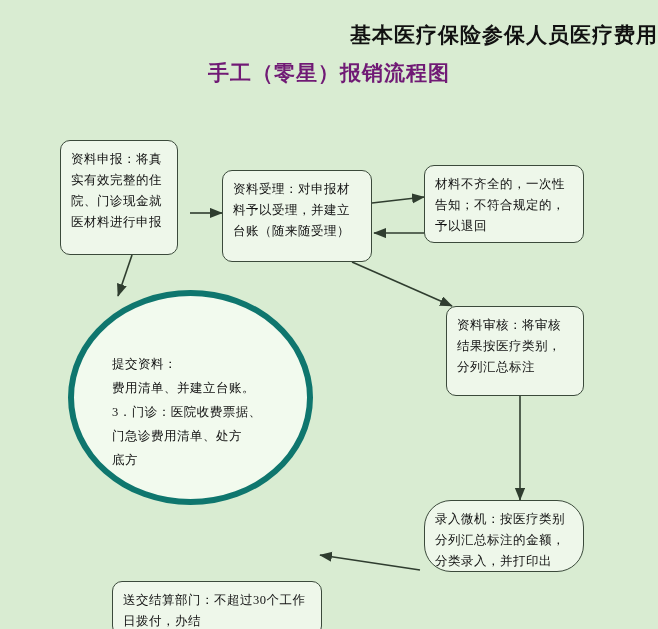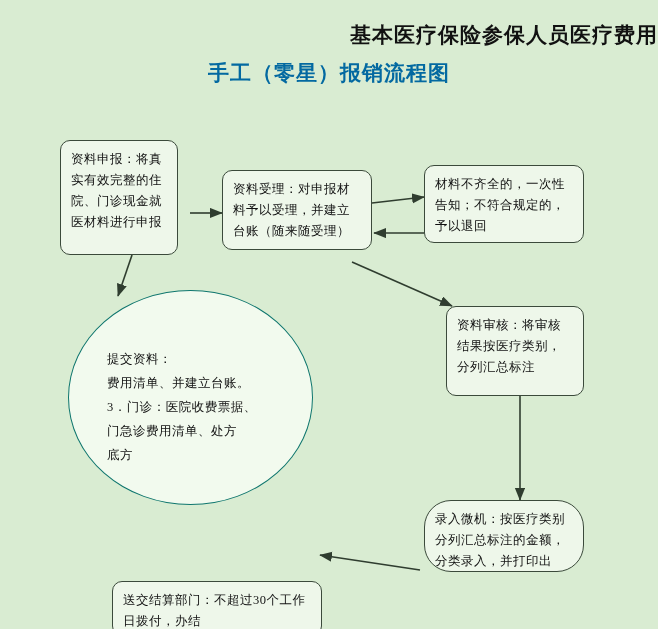--- a/index.html
+++ b/index.html
@@ -33,21 +33,21 @@
     font-family: "Liberation Serif", serif;
   }
   .title-line2 {
     position: absolute;
     left: 0;
     top: 56px;
     width: 658px;
     text-align: center;
     font-size: 21px;
     font-weight: bold;
-    color: #0369a1;
+    color: #701a75;
     letter-spacing: 1px;
     line-height: 34px;
     font-family: "Liberation Serif", serif;
   }
   .node {
     position: absolute;
     background: #eef7ea;
     border: 1px solid #3b4a3b;
     border-radius: 10px;
     box-sizing: border-box;
@@ -55,21 +55,21 @@
     line-height: 21px;
     color: #111;
     padding: 8px 10px;
     font-family: "Liberation Serif", serif;
     letter-spacing: 0.5px;
     overflow: hidden;
   }
   .bubble {
     position: absolute;
     background: #f2faee;
-    border: 1px solid #0f766e;
+    border: 6px solid #0f766e;
     border-radius: 50%;
     box-sizing: border-box;
     font-size: 12.5px;
     line-height: 24px;
     color: #111;
     font-family: "Liberation Serif", serif;
     letter-spacing: 0.5px;
     padding: 0;
   }
   .bubble .inner {
@@ -114,21 +114,21 @@
 
     <line x1="520" y1="396" x2="520" y2="500" stroke="#2f3d2f" stroke-width="1.6" marker-end="url(#ah)"></line>
 
     <line x1="420" y1="570" x2="320" y2="555" stroke="#2f3d2f" stroke-width="1.6" marker-end="url(#ah)"></line>
   </svg>
 
   <div class="node" style="left:60px; top:140px; width:118px; height:115px;">
     <span>资料申报：将真实有效完整的住院、门诊现金就医材料进行申报</span>
   </div>
 
-  <div class="node" style="left:222px; top:170px; width:150px; height:80px;">
+  <div class="node" style="left:222px; top:170px; width:150px; height:92px;">
     <span>资料受理：对申报材料予以受理，并建立台账（随来随受理）</span>
   </div>
 
   <div class="node" style="left:424px; top:165px; width:160px; height:78px;">
     <span>材料不齐全的，一次性告知；不符合规定的，予以退回</span>
   </div>
 
   <div class="node" style="left:446px; top:306px; width:138px; height:90px;">
     <span>资料审核：将审核结果按医疗类别，分列汇总标注</span>
   </div>

